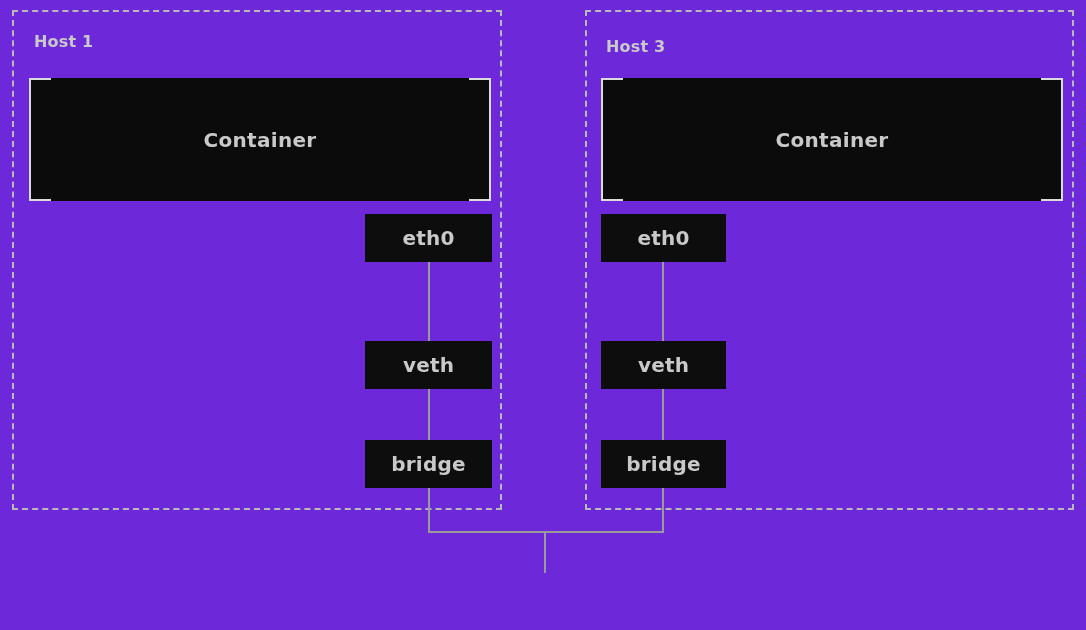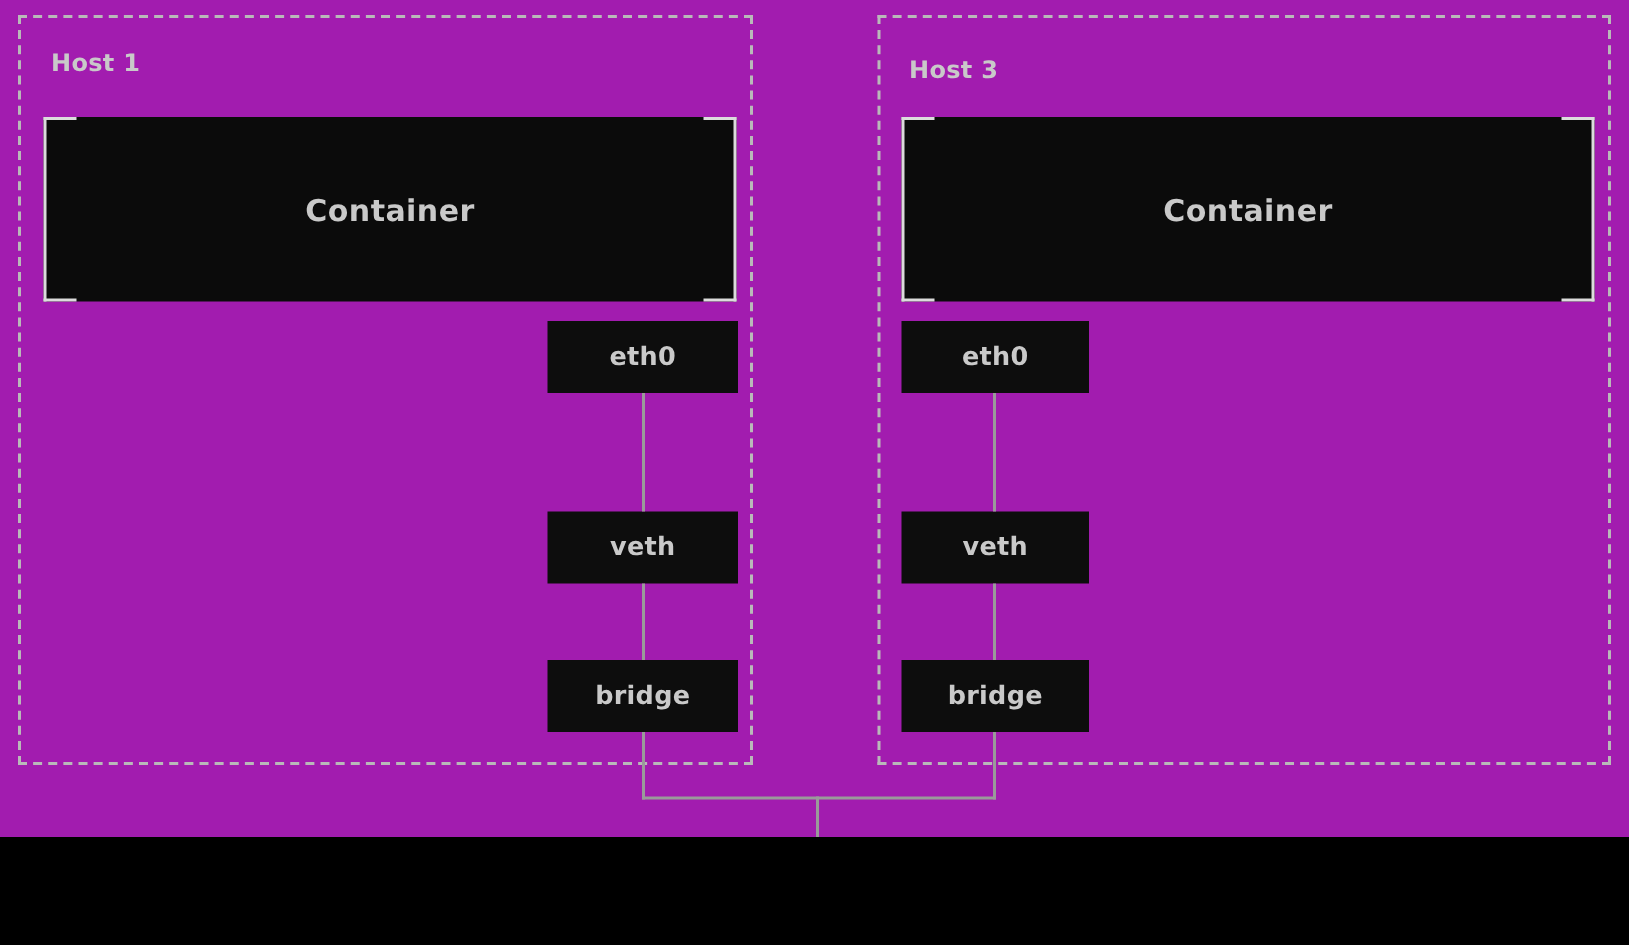--- a/index.html
+++ b/index.html
@@ -6,22 +6,22 @@
     margin: 0;
     padding: 0;
     background: #000000;
   }
   body {
     font-family: "DejaVu Sans", sans-serif;
   }
   #canvas {
     position: relative;
     width: 1086px;
-    height: 558px;
-    background: #a21caf;
+    height: 630px;
+    background: #6d28d9;
     overflow: hidden;
   }
 
   
   .host-box {
     position: absolute;
     border: 2px dashed #b9b9b9;
     background: transparent;
     box-sizing: border-box;
   }
@@ -74,21 +74,21 @@
     position: absolute;
     background: #0d0d0d;
     display: flex;
     align-items: center;
     justify-content: center;
     box-sizing: border-box;
     color: #c9c9c9;
     font-weight: bold;
     font-family: "DejaVu Sans", sans-serif;
   }
-  .node-box.small { font-size: 17px; letter-spacing: 0.2px; }
+  .node-box.small { font-size: 20px; letter-spacing: 0.2px; }
   .node-box.big   { font-size: 19px; letter-spacing: 0.3px; }
 
   
   .vline {
     position: absolute;
     width: 2px;
     background: #9a9a9a;
   }
   .hline {
     position: absolute;

